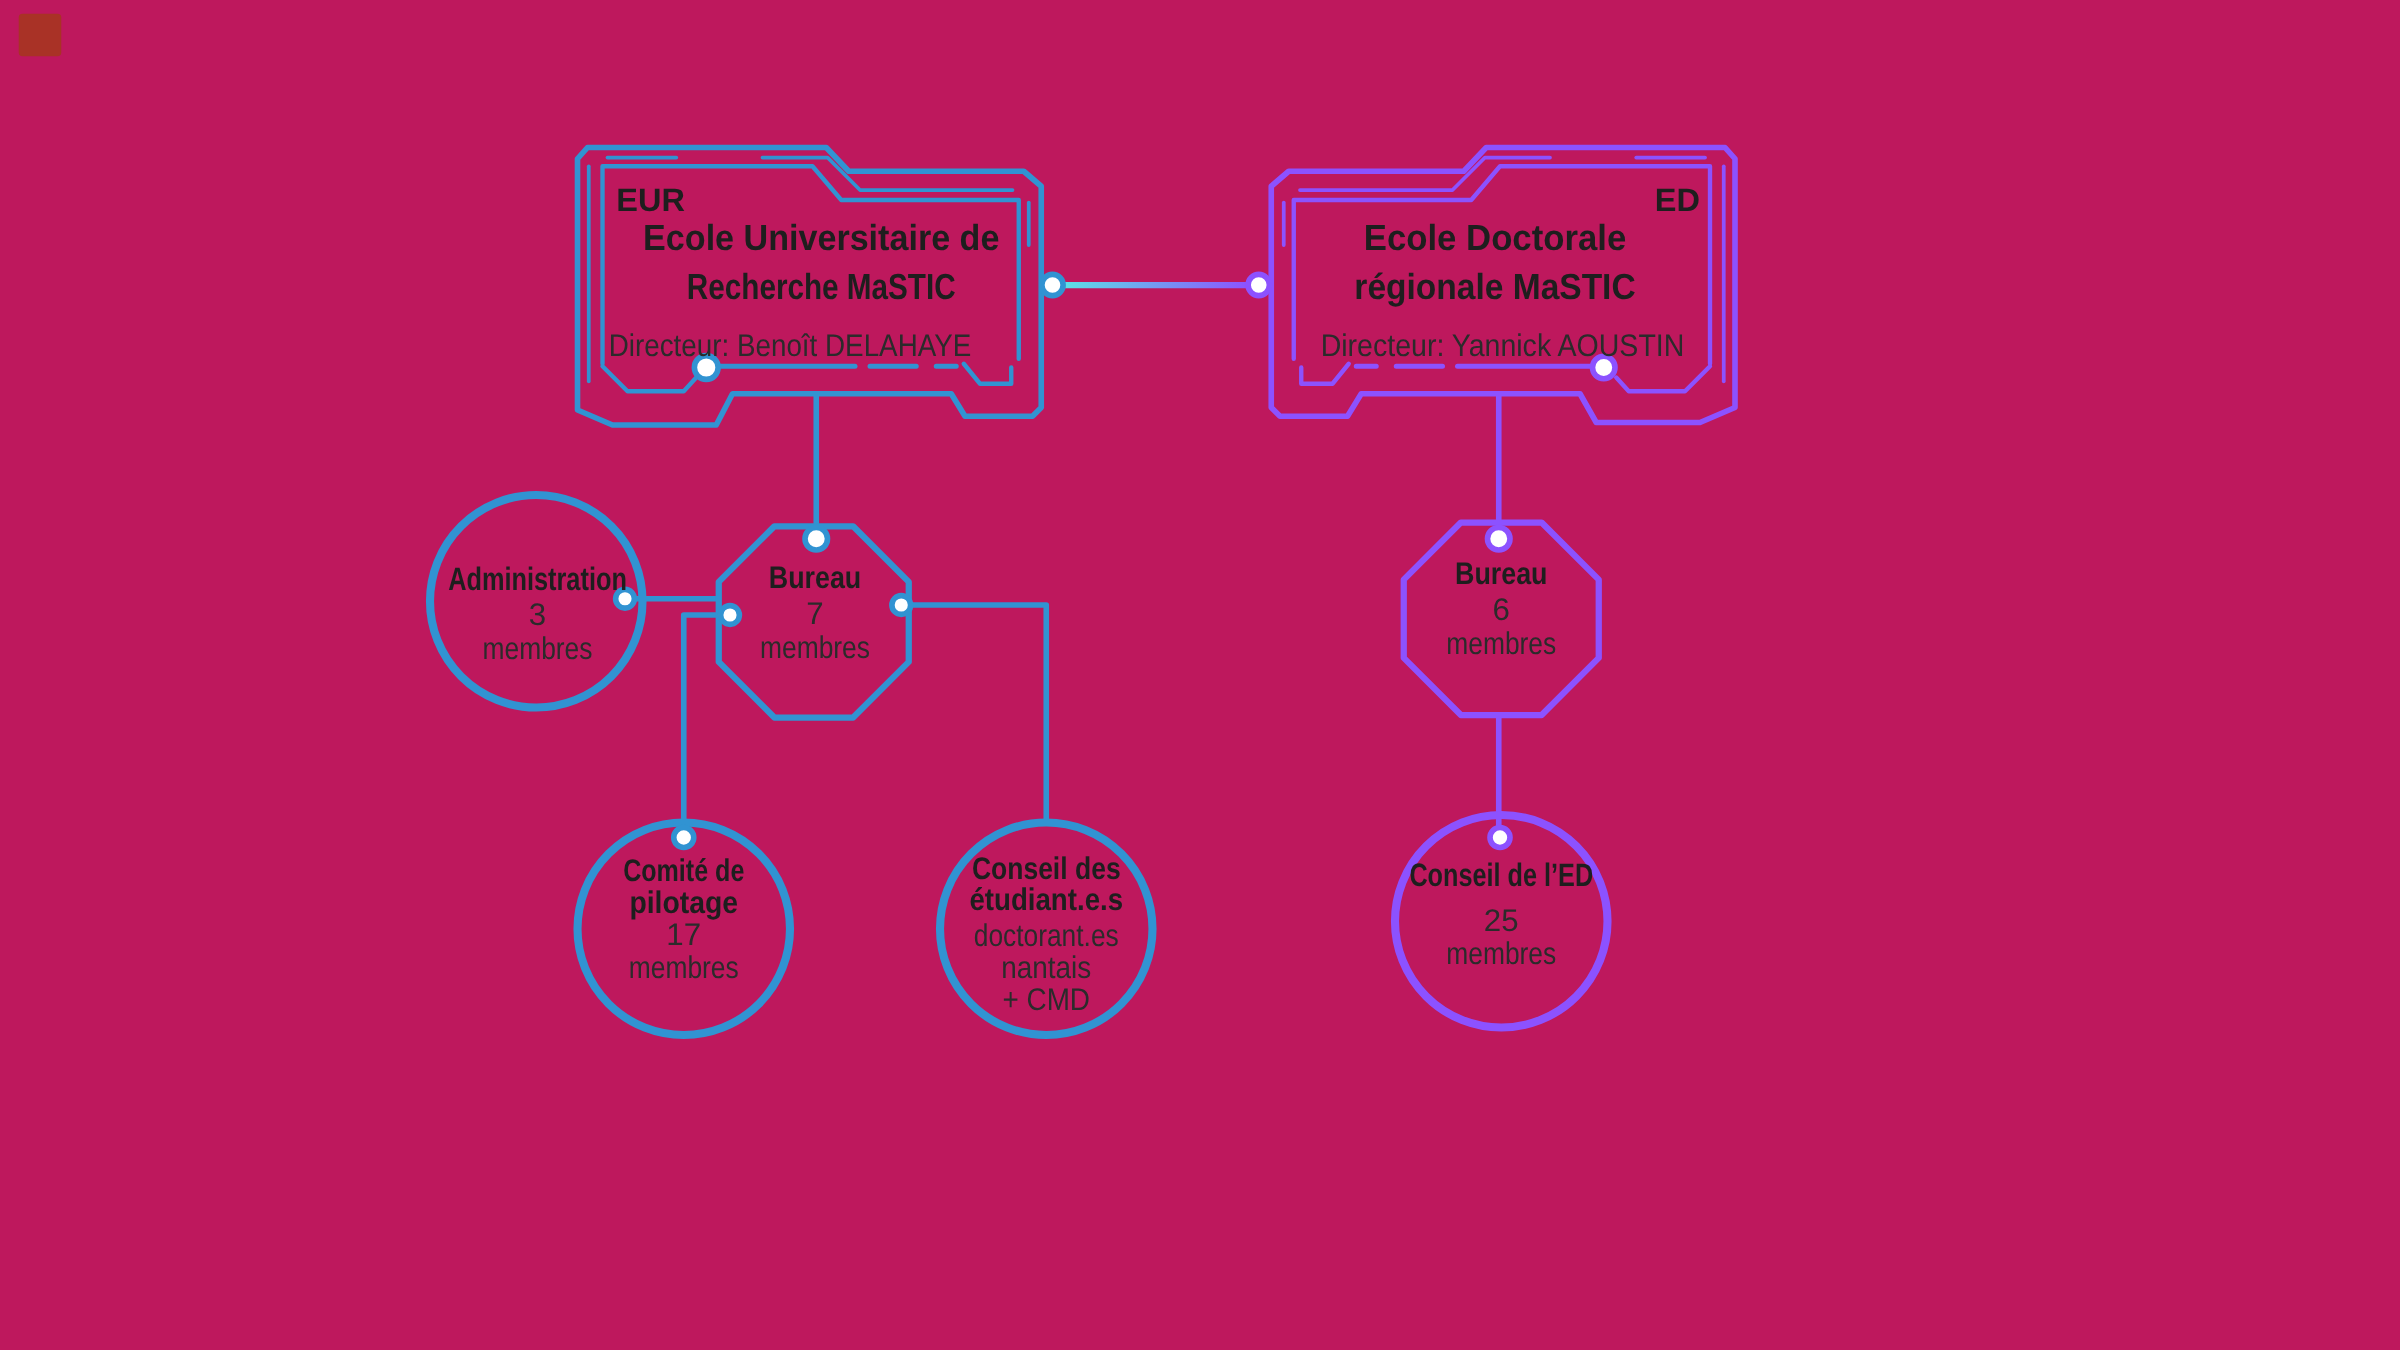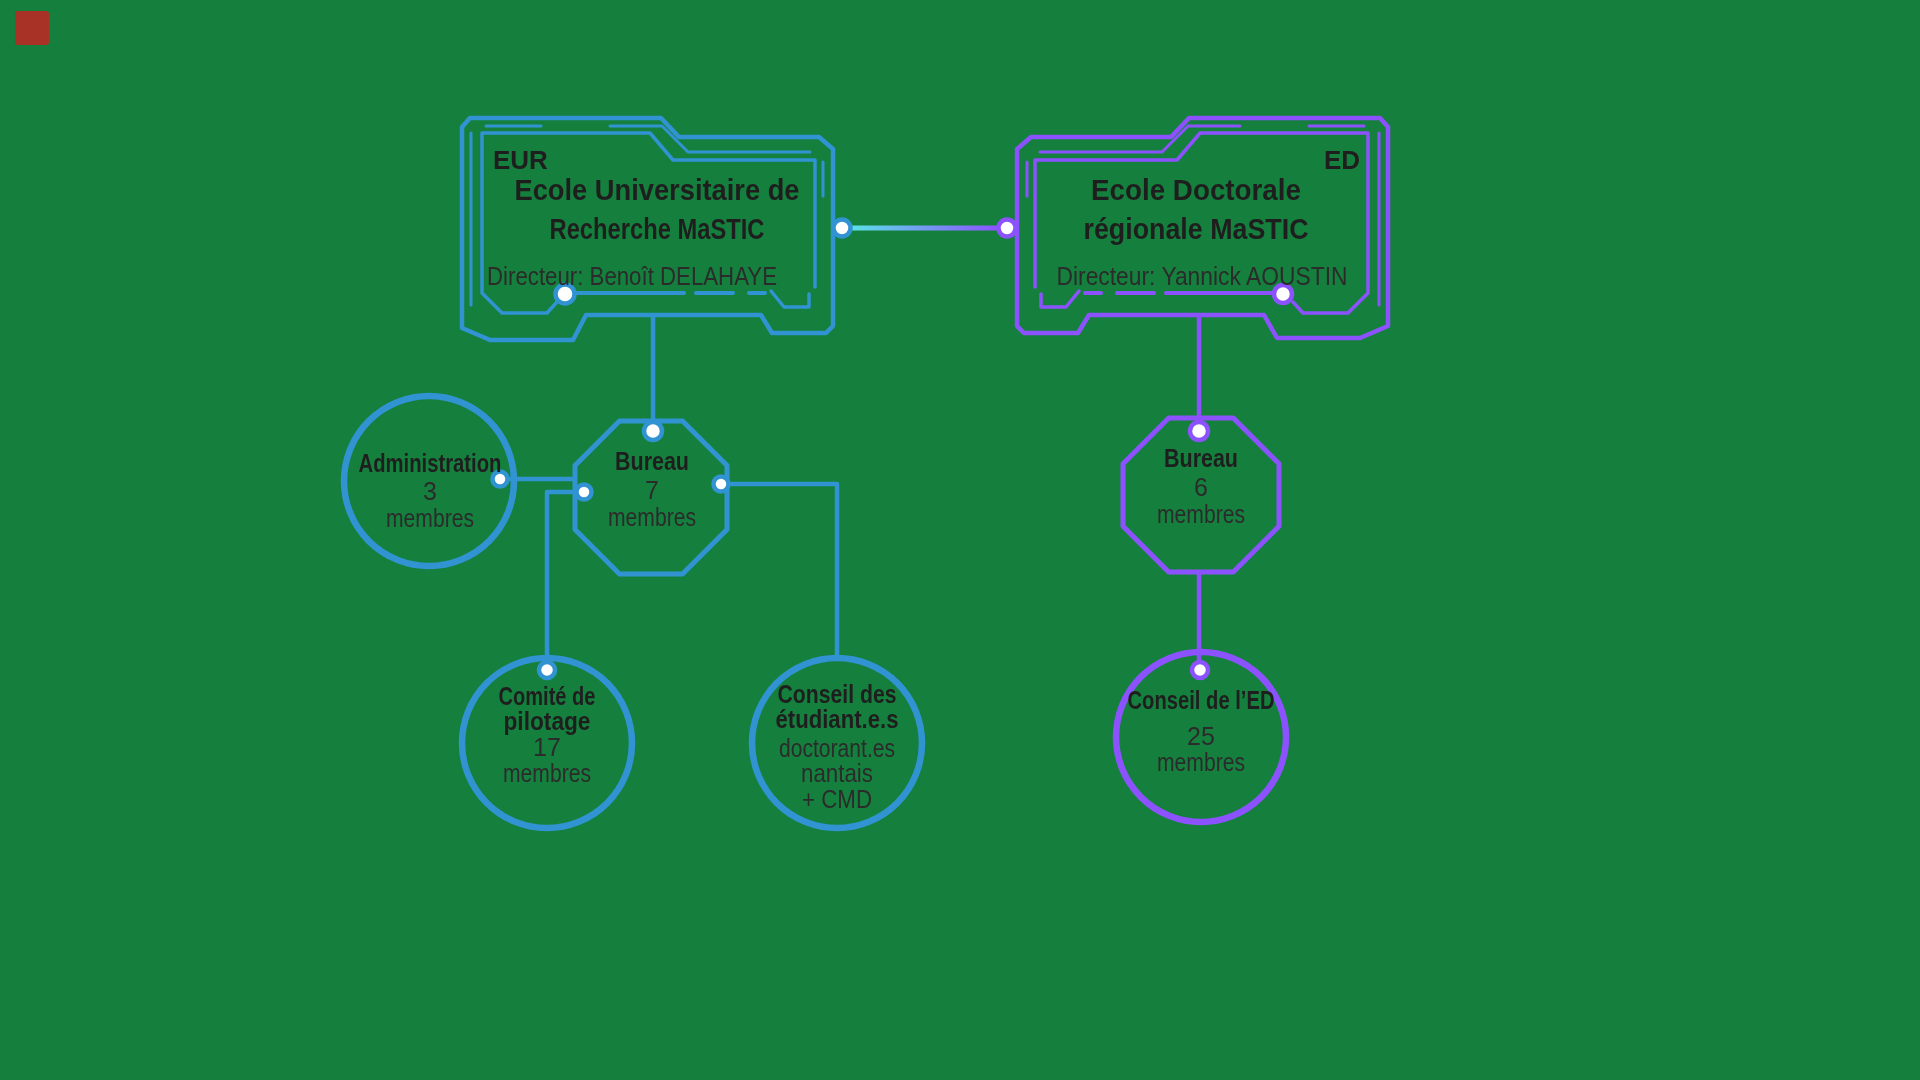--- a/index.html
+++ b/index.html
@@ -1,17 +1,17 @@
 <!DOCTYPE html>
 <html><head>
 <meta charset="utf-8">
 <title>Diagram</title>
 <style>
   html,body{margin:0;padding:0;background:#ffffff;}
-  .stage{position:relative;width:1920px;height:1080px;background:#15803d;overflow:hidden;
+  .stage{position:relative;width:1920px;height:1080px;background:#be185d;overflow:hidden;
          font-family:"Liberation Sans", sans-serif;}
   svg{display:block}
   text{fill:#1e1e1e;}
   .t-bold{font-weight:700;}
   .t-light{font-weight:400;fill:#2b2b2b;}
 </style>
 </head>
 <body>
 
 <div class="stage">

